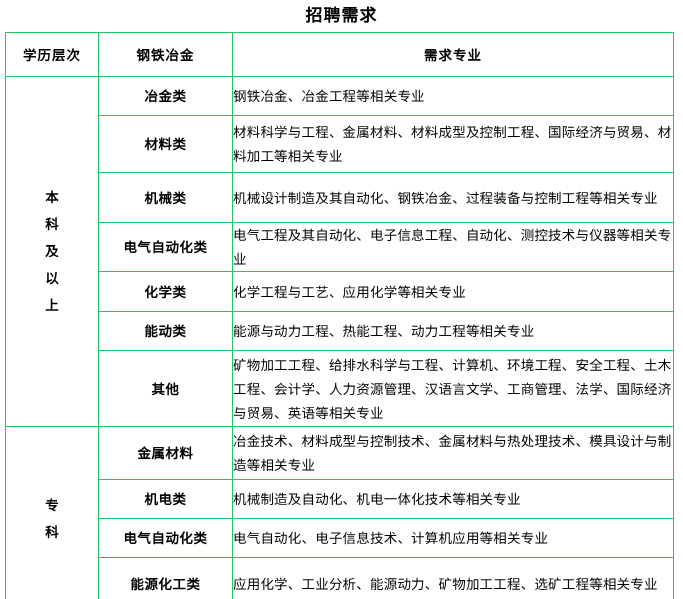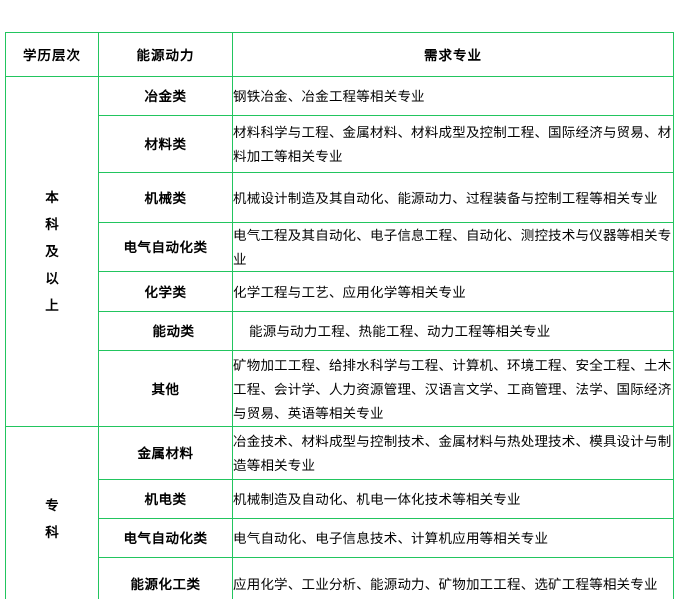--- a/index.html
+++ b/index.html
@@ -110,63 +110,64 @@
     letter-spacing: 0.2px;
     border-radius: 6px;
   }
 
   
   tr.r-h1 td { height: 38px; }
   tr.r-h2 td { height: 56px; }
   tr.r-h3 td { height: 49px; }
   tr.r-h4 td { height: 47px; }
   tr.r-h5 td { height: 39px; }
-  tr.r-h6 td { height: 38px; padding-left: 16px; }
+  tr.r-h6 td { height: 38px; }
   tr.r-h7 td { height: 75px; }
   tr.r-h8 td { height: 52px; }
   tr.r-h9 td { height: 38px; }
   tr.r-h10 td { height: 38px; }
   tr.r-h11 td { height: 52px; }
 </style>
 </head>
 <body>
 
 <div class="page">
 
+  <div class="doc-title">招聘需求</div>
 
   <div class="table-wrap">
     <table class="req-table">
       <colgroup>
         <col class="c1">
         <col class="c2">
         <col class="c3">
       </colgroup>
       <thead>
         <tr>
           <th>学历层次</th>
-          <th>能源动力</th>
+          <th>钢铁冶金</th>
           <th>需求专业</th>
         </tr>
       </thead>
       <tbody>
 
         <tr class="r-h1">
           <td class="level-cell" rowspan="7">
             <span class="vert-text">本科及以上</span>
           </td>
           <td class="cat-cell">冶金类</td>
           <td class="major-cell">钢铁冶金、冶金工程等相关专业</td>
         </tr>
         <tr class="r-h2">
           <td class="cat-cell">材料类</td>
           <td class="major-cell">材料科学与工程、金属材料、材料成型及控制工程、国际经济与贸易、材料加工等相关专业</td>
         </tr>
         <tr class="r-h3">
           <td class="cat-cell">机械类</td>
-          <td class="major-cell">机械设计制造及其自动化、能源动力、过程装备与控制工程等相关专业</td>
+          <td class="major-cell">机械设计制造及其自动化、钢铁冶金、过程装备与控制工程等相关专业</td>
         </tr>
         <tr class="r-h4">
           <td class="cat-cell">电气自动化类</td>
           <td class="major-cell">电气工程及其自动化、电子信息工程、自动化、测控技术与仪器等相关专业</td>
         </tr>
         <tr class="r-h5">
           <td class="cat-cell">化学类</td>
           <td class="major-cell">化学工程与工艺、应用化学等相关专业</td>
         </tr>
         <tr class="r-h6">

